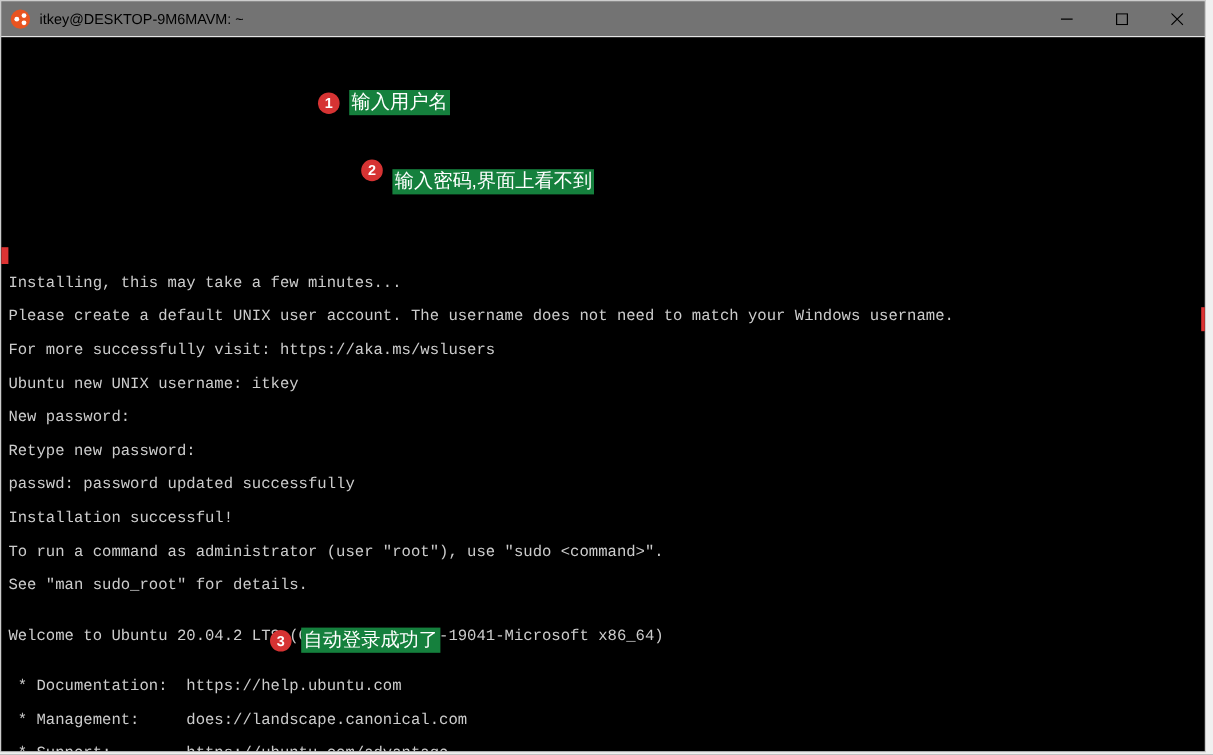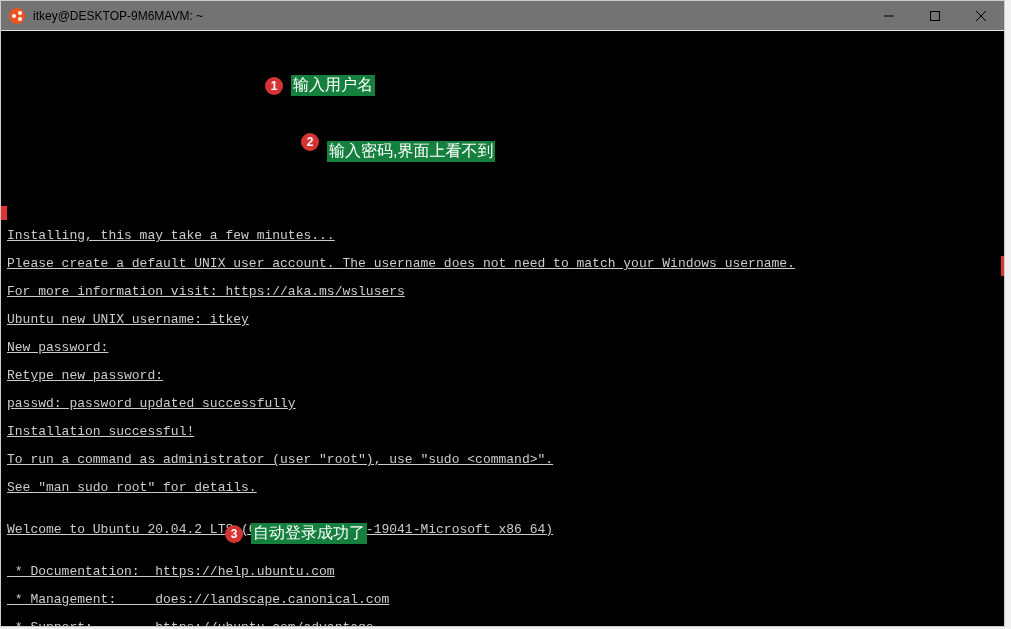--- a/index.html
+++ b/index.html
@@ -82,21 +82,21 @@
     color: #ccc;
     width: 100%;
     height: calc(100% - 30px);
     padding: 2px 6px;
     line-height: 14px;
     font-size: 13px;
     white-space: pre;
     position: relative;
     overflow: hidden;
   }
-  .line { white-space: pre; text-decoration: underline; }
+  .line { white-space: pre; }
 
   
   .marker {
     position: absolute;
     width: 18px; height: 18px;
     border-radius: 50%;
     background: #d63333;
     color: #fff;
     font: bold 12px/18px Arial, sans-serif;
     text-align: center;
@@ -167,21 +167,21 @@
     <div class="annotation" style="left:290px; top:44px;">输入用户名</div>
 
     <div class="marker" style="left:300px; top:102px;">2</div>
     <div class="annotation" style="left:326px; top:100px;margin-top:10px;">输入密码,界面上看不到</div>
 
     <div class="marker" style="left:224px; top:494px;">3</div>
     <div class="annotation" style="left:250px; top:492px;">自动登录成功了</div>
 
 <div class="line">Installing, this may take a few minutes...</div>
 <div class="line">Please create a default UNIX user account. The username does not need to match your Windows username.</div>
-<div class="line">For more information visit: https://aka.ms/wslusers</div>
+<div class="line">For more successfully visit: https://aka.ms/wslusers</div>
 <div class="line">Ubuntu new UNIX username: itkey</div>
 <div class="line">New password:</div>
 <div class="line">Retype new password:</div>
 <div class="line">passwd: password updated successfully</div>
 <div class="line">Installation successful!</div>
 <div class="line">To run a command as administrator (user "root"), use "sudo &lt;command&gt;".</div>
 <div class="line">See "man sudo_root" for details.</div>
 <div class="line"></div>
 <div class="line">Welcome to Ubuntu 20.04.2 LTS (GNU/Linux 4.4.0-19041-Microsoft x86_64)</div>
 <div class="line"></div>

